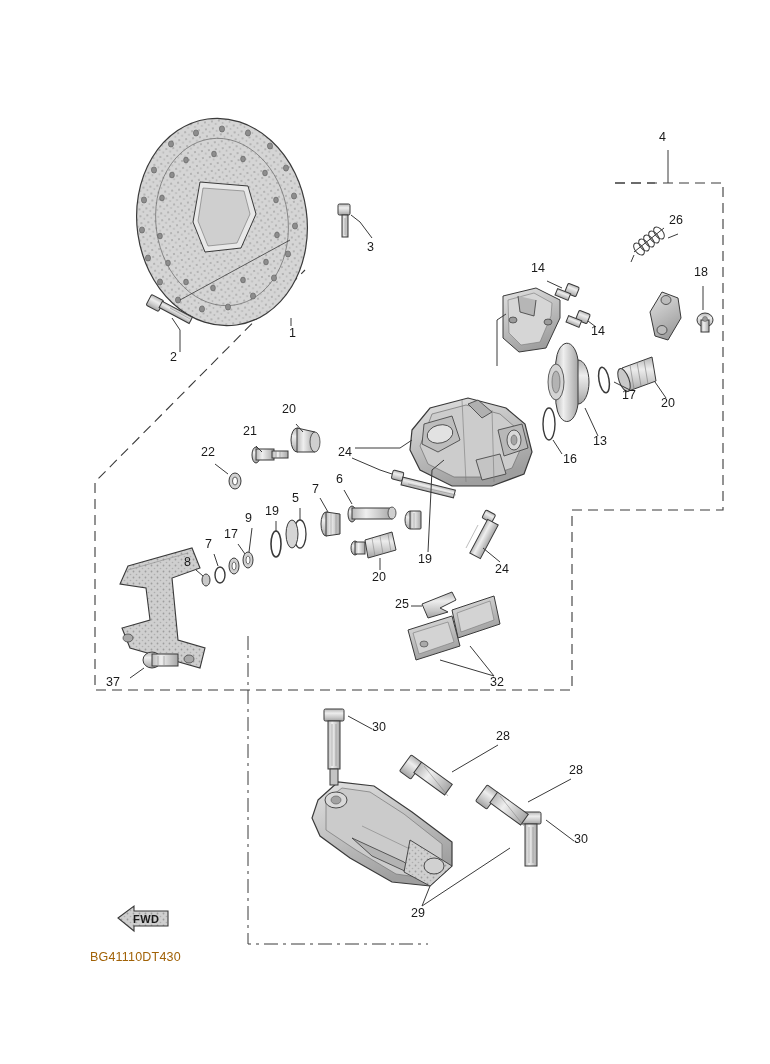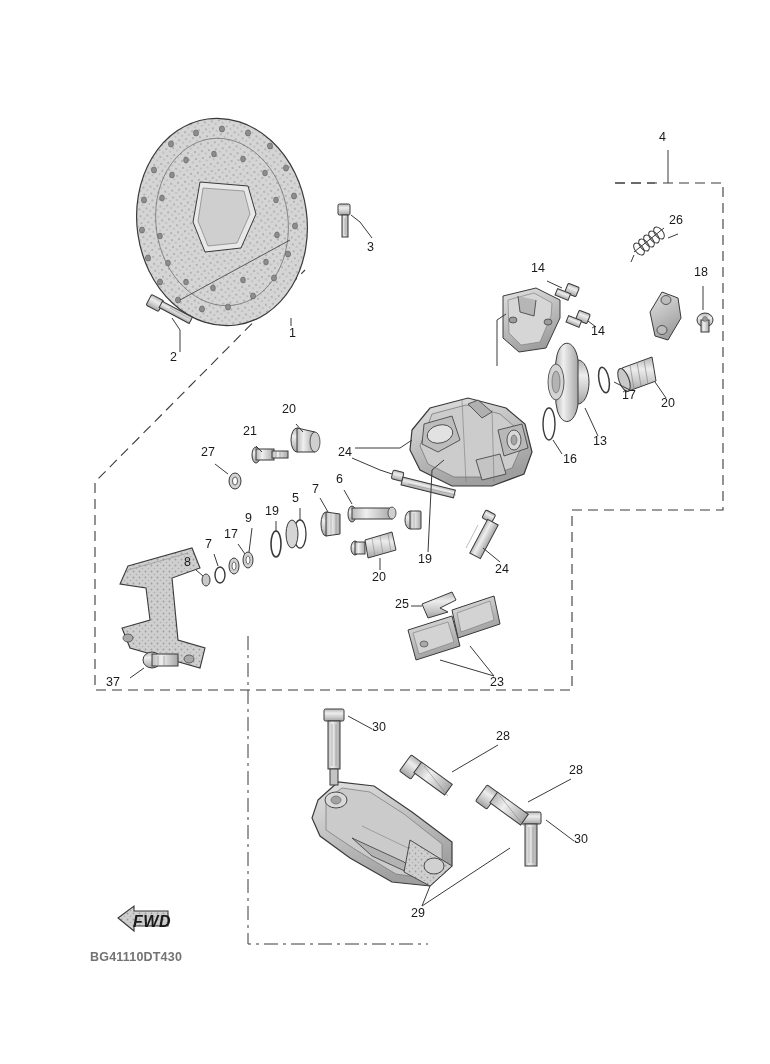--- a/index.html
+++ b/index.html
@@ -28,35 +28,33 @@
     position: absolute;
     font-size: 12.5px;
     color: #1a1a1a;
     line-height: 1;
     white-space: nowrap;
     font-family: "Liberation Sans", sans-serif;
   }
   .partcode {
     position: absolute;
     font-size: 12.5px;
-    color: #737373;
+    color: #a16207;
     letter-spacing: 0.2px;
     white-space: nowrap;
     font-family: "Liberation Sans", sans-serif;
-    font-weight: bold;
   }
   .fwd-label {
     position: absolute;
-    font-size: 16px;
+    font-size: 11px;
     color: #1a1a1a;
     font-weight: bold;
     letter-spacing: 0.5px;
     white-space: nowrap;
     font-family: "Liberation Sans", sans-serif;
-    font-style: italic;
   }
 </style>
 </head>
 <body>
 
 <div id="page">
 
   <svg id="svg-root" viewBox="0 0 770 1064">
     <defs>
       <pattern id="hatchDots" width="7" height="7" patternUnits="userSpaceOnUse">
@@ -433,22 +431,22 @@
   <div class="callout" style="left:593px; top:435px;">13</div>
   <div class="callout" style="left:531px; top:262px;">14</div>
   <div class="callout" style="left:591px; top:325px;">14</div>
   <div class="callout" style="left:694px; top:266px;">18</div>
   <div class="callout" style="left:563px; top:453px;">16</div>
   <div class="callout" style="left:622px; top:389px;">17</div>
   <div class="callout" style="left:372px; top:571px;">20</div>
   <div class="callout" style="left:418px; top:553px;">19</div>
   <div class="callout" style="left:282px; top:403px;">20</div>
   <div class="callout" style="left:243px; top:425px;">21</div>
-  <div class="callout" style="left:201px; top:446px;">27</div>
-  <div class="callout" style="left:490px; top:676px;">23</div>
+  <div class="callout" style="left:201px; top:446px;">22</div>
+  <div class="callout" style="left:490px; top:676px;">32</div>
   <div class="callout" style="left:338px; top:446px;">24</div>
   <div class="callout" style="left:495px; top:563px;">24</div>
   <div class="callout" style="left:395px; top:598px;">25</div>
   <div class="callout" style="left:669px; top:214px;">26</div>
   <div class="callout" style="left:106px; top:676px;">37</div>
   <div class="callout" style="left:496px; top:730px;">28</div>
   <div class="callout" style="left:569px; top:764px;">28</div>
   <div class="callout" style="left:411px; top:907px;">29</div>
   <div class="callout" style="left:372px; top:721px;">30</div>
   <div class="callout" style="left:574px; top:833px;">30</div>

